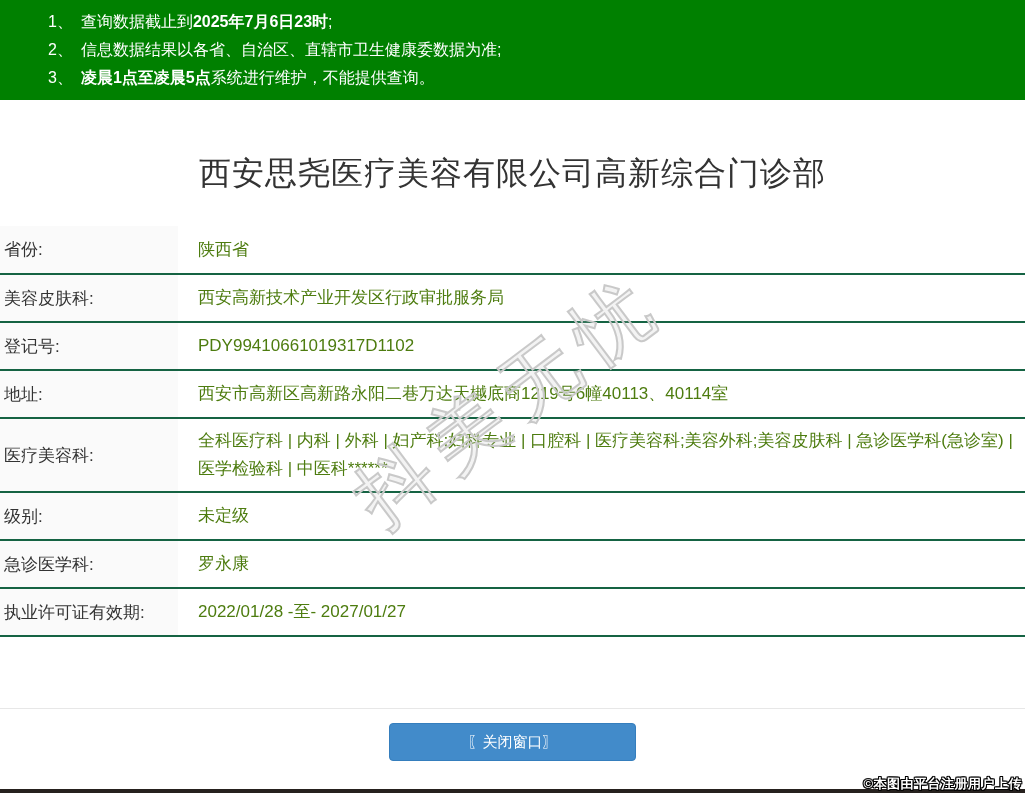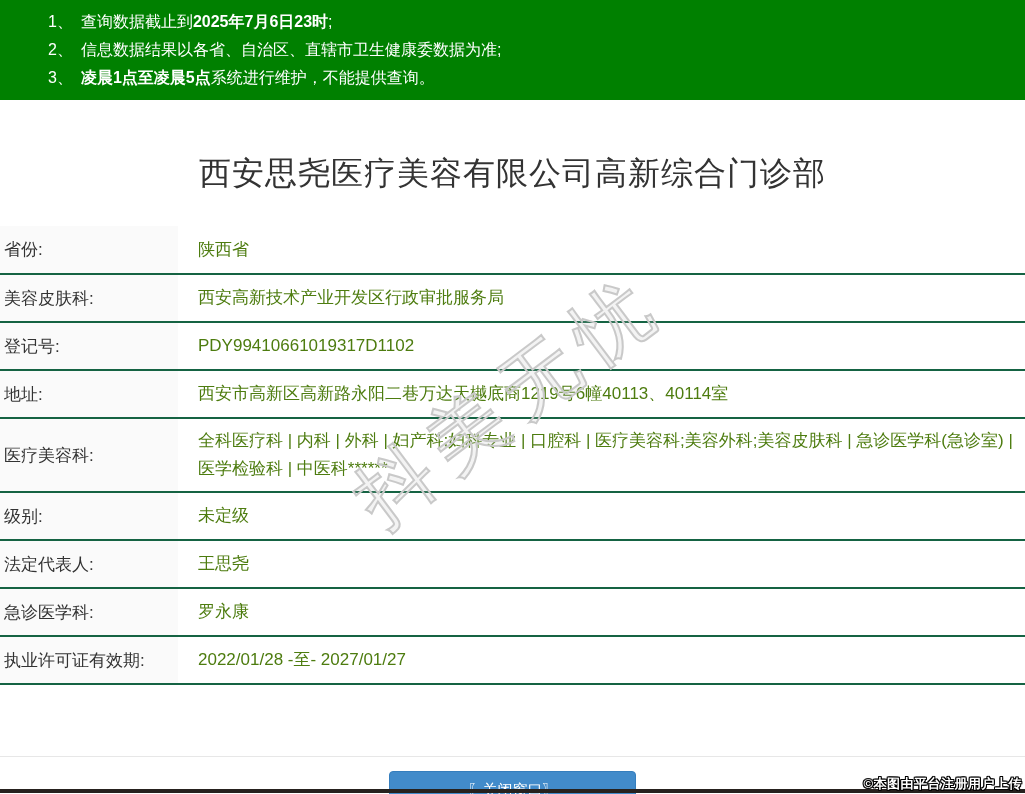--- a/index.html
+++ b/index.html
@@ -185,24 +185,20 @@
       </tr>
       <tr class="row-tall">
         <th>医疗美容科:</th>
         <td>全科医疗科 | 内科 | 外科 | 妇产科;妇科专业 | 口腔科 | 医疗美容科;美容外科;美容皮肤科 | 急诊医学科(急诊室) | 医学检验科 | 中医科******</td>
       </tr>
       <tr class="row-single">
         <th>级别:</th>
         <td>未定级</td>
       </tr>
       <tr class="row-single">
-        <th>法定代表人:</th>
-        <td>王思尧</td>
-      </tr>
-      <tr class="row-single">
         <th>急诊医学科:</th>
         <td>罗永康</td>
       </tr>
       <tr class="row-single">
         <th>执业许可证有效期:</th>
         <td>2022/01/28 -至- 2027/01/27</td>
       </tr>
     </tbody>
   </table>
 

